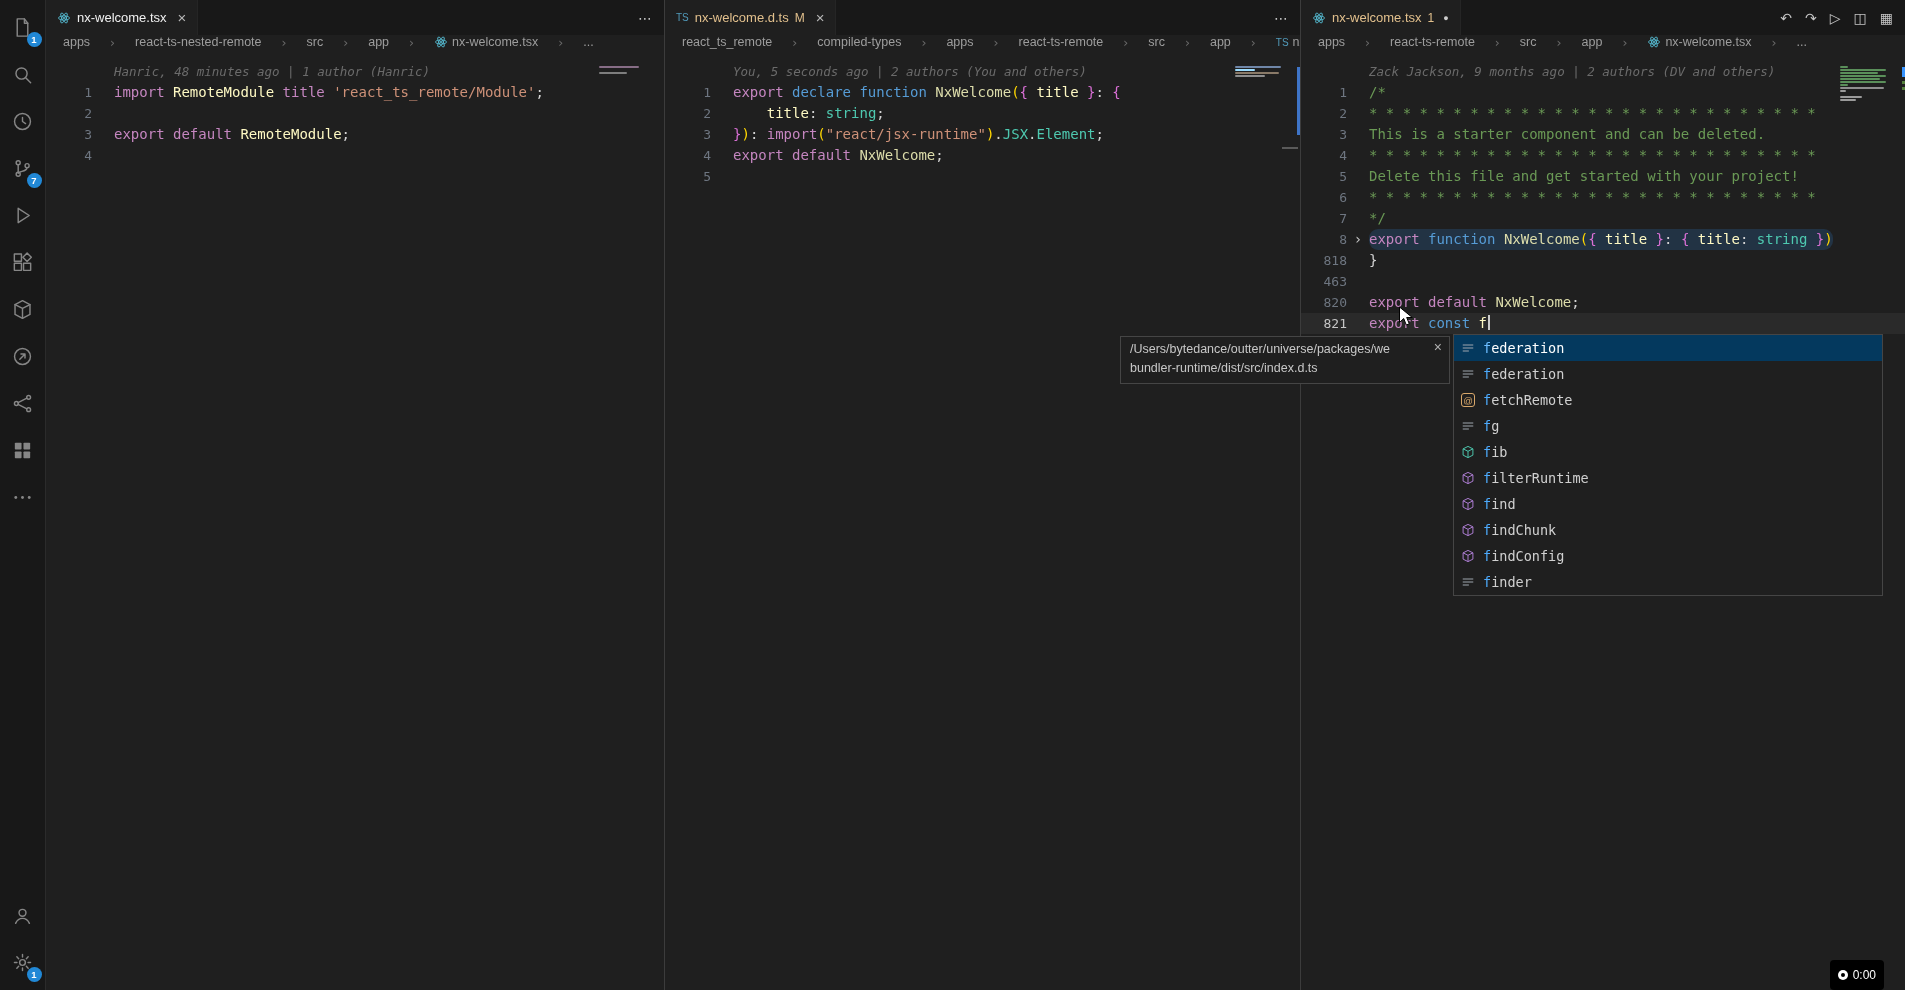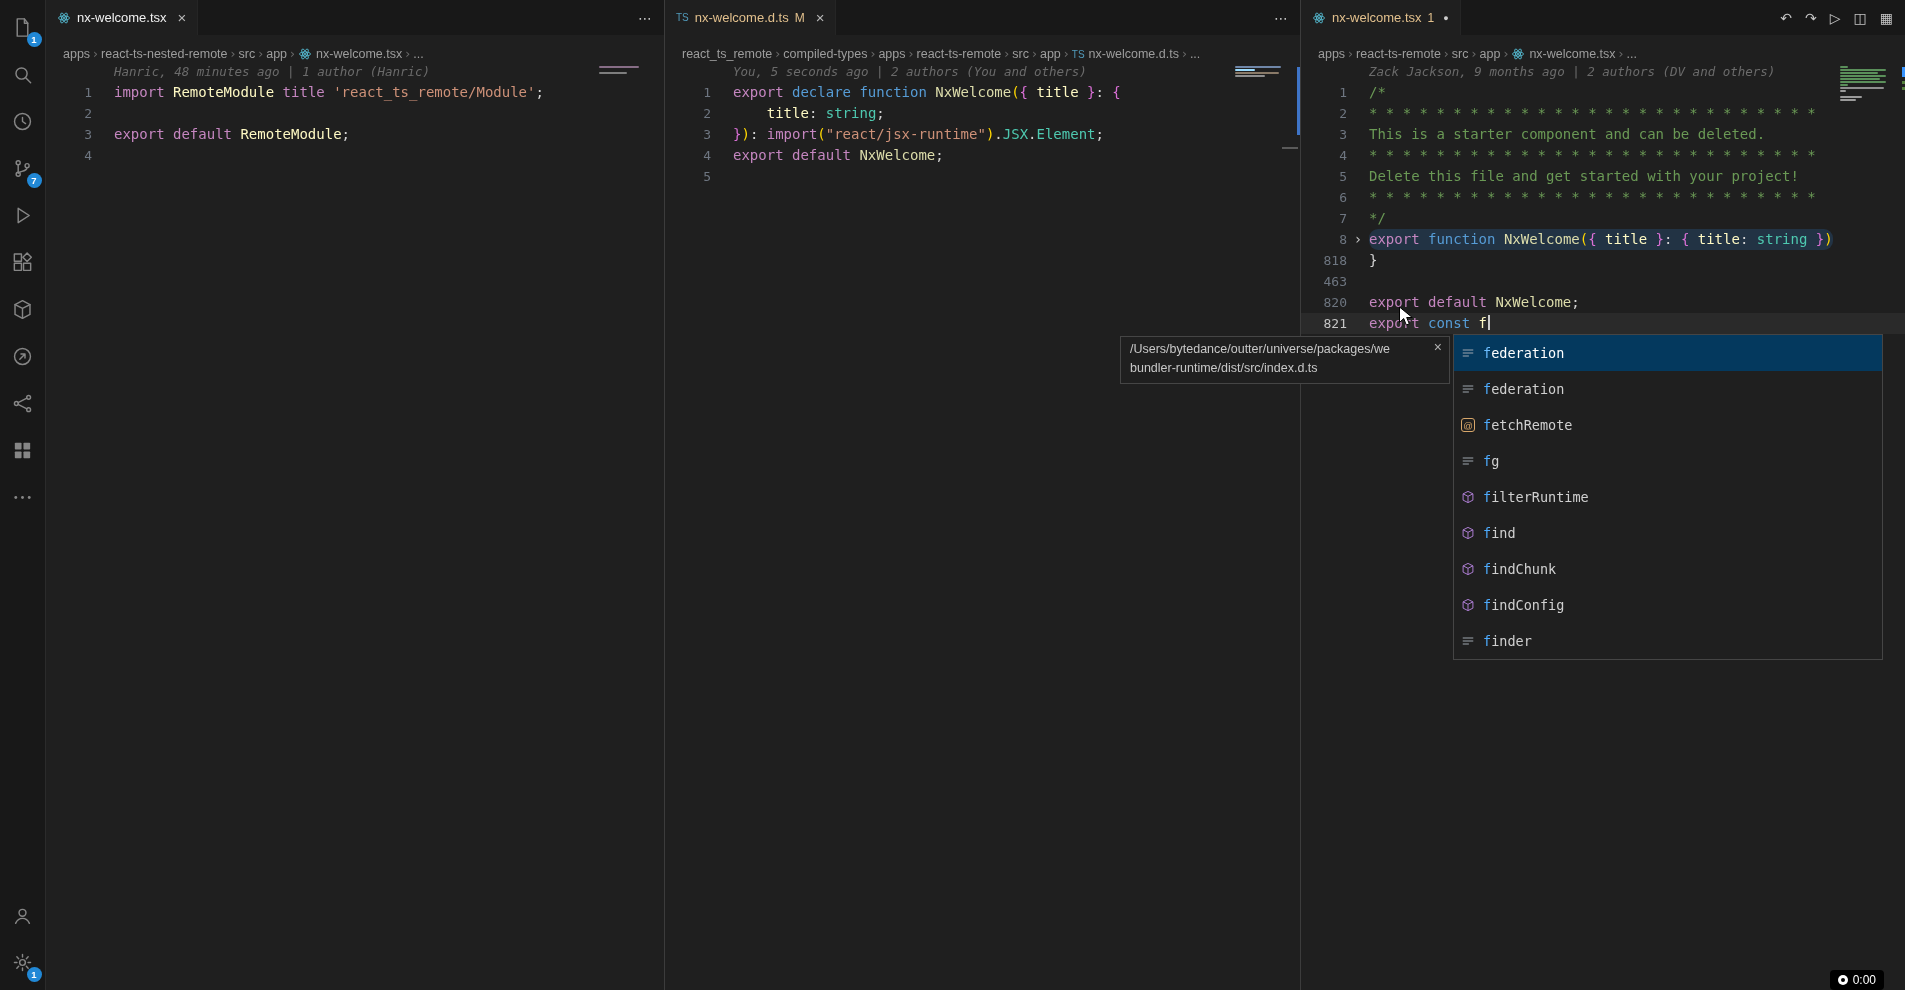--- a/index.html
+++ b/index.html
@@ -31,22 +31,22 @@
   .tabbar{height:35px;background:#181818;display:flex;align-items:stretch;flex:none}
   .tab{display:flex;align-items:center;gap:6px;padding:0 11px;background:#1f1f1f;font-size:13px;
     border-right:1px solid #252525;color:#f0f0f0;cursor:pointer;white-space:nowrap}
   .tab-label.mod{color:#e2c08d}
   .tab-git,.tab-prob{color:#e2c08d;font-size:12px}
   .tab-dirty{color:#cccccc;font-size:9px;margin-left:3px}
   .tab-close{color:#b8b8b8;margin-left:5px;font-size:15px;line-height:1}
   .tab-actions{margin-left:auto;display:flex;align-items:center;gap:13px;color:#c5c5c5;padding:0 12px}
   .ta-icon{font-size:14px;cursor:pointer;font-family:"DejaVu Sans",sans-serif}
 
-  .breadcrumbs{height:26px;display:flex;align-items:flex-end;padding-left:17px;font-size:12.5px;
-    color:#9d9d9d;gap:1px;flex:none;white-space:nowrap;overflow:hidden;background:#1f1f1f}
+  .breadcrumbs{height:26px;display:flex;align-items:flex-start;padding-left:17px;font-size:12.5px;
+    color:#9d9d9d;gap:18px;flex:none;white-space:nowrap;overflow:hidden;background:#1f1f1f}
   .bc-item{display:flex;align-items:center;gap:4px;cursor:pointer}
   .bc-sep{color:#6a6a6a;margin:0 2px;font-family:"DejaVu Sans",sans-serif}
   .ficon{width:14px;height:14px;flex:none}
   .ficon-ts{color:#519aba;font-weight:400;font-size:10px;flex:none}
 
   .editor{flex:1;position:relative;overflow:hidden;background:#1f1f1f;
     font-family:"DejaVu Sans Mono","Liberation Mono",monospace;font-size:14px;line-height:21px}
   .blame{height:21px;display:flex;align-items:center;padding-left:68px;color:#6b6b6b;
     font-style:italic;font-size:12.5px}
   .code-line{display:flex;height:21px;white-space:pre;align-items:center}
@@ -62,38 +62,38 @@
   .tk-b1{color:#ffd700}.tk-b2{color:#da70d6}.tk-plain{color:#d4d4d4}
   .caret{display:inline-block;width:2px;height:15px;background:#cccccc;vertical-align:-2px;margin-left:1px}
 
   .minimap{position:absolute;top:5px;right:15px;display:flex;flex-direction:column;gap:1px;width:50px}
   .mm-line{height:2px;border-radius:1px}
   .ruler-mark{position:absolute}
 
   
   #suggest{position:absolute;left:1453px;top:334px;width:430px;background:#1f1f1f;
     border:1px solid #454545;z-index:30;font-family:"DejaVu Sans Mono","Liberation Mono",monospace;font-size:13.5px}
-  .s-row{height:36px;display:flex;align-items:center;gap:7px;padding:0 6px;color:#d0d0d0;cursor:pointer}
+  .s-row{height:26px;display:flex;align-items:center;gap:7px;padding:0 6px;color:#d0d0d0;cursor:pointer}
   .s-row.selected{background:#04395e;color:#fff}
   .s-icon{width:16px;flex:none;display:flex;align-items:center;justify-content:center}
   .s-match{color:#4daafc}
   .s-row.selected .s-match{color:#6cbdff}
   .sic-at{width:14px;height:14px;border:1px solid #d8a76a;border-radius:3px;color:#d8a76a;
     font-size:9.5px;display:flex;align-items:center;justify-content:center;font-family:"Liberation Sans",sans-serif}
 
   
   #sg-details{position:absolute;left:1120px;top:336px;width:330px;background:#1f1f1f;
     border:1px solid #454545;padding:3px 24px 5px 9px;font-size:12.5px;line-height:19px;
     color:#c8c8c8;z-index:31}
   #sg-details .sg-close{position:absolute;top:1px;right:7px;color:#b0b0b0;font-size:14px;cursor:pointer}
   #sg-details div{white-space:nowrap;overflow:hidden}
 
   
   #recording{position:absolute;right:21px;bottom:0;background:#000;color:#fff;border-radius:4px;
-    height:20px;display:flex;align-items:center;gap:5px;padding:0 8px;font-size:12px;z-index:50}
+    height:30px;display:flex;align-items:center;gap:5px;padding:0 8px;font-size:12px;z-index:50}
   .rec-dot{width:10px;height:10px;border-radius:50%;background:#fff;position:relative;flex:none}
   .rec-dot::after{content:"";position:absolute;inset:3px;background:#000;border-radius:50%}
   #mouse-cursor{position:absolute;left:1398px;top:306px;z-index:40}
 </style>
 </head>
 <body>
 
 <div class="app">
   <div class="activitybar">
     <div class="ab-top" id="ab-top">
@@ -471,20 +471,31 @@
           <g stroke="#9da5ae" stroke-width="1.2" fill="none">
             <path d="M2 4.5h12M2 8h12M2 11.5h7"></path>
           </g>
         </svg>
       </span>
       <span class="s-label"><span class="s-match">f</span>g</span>
     </div>
     <div class="s-row">
       <span class="s-icon">
         <svg viewBox="0 0 16 16" width="14" height="14">
+          <g fill="none" stroke="#4ec9b0" stroke-width="1.1">
+            <path d="M8 1.6l5.6 2.8v7.2L8 14.4l-5.6-2.8V4.4L8 1.6z"></path>
+            <path d="M2.4 4.4L8 7.2l5.6-2.8M8 7.2v7.2"></path>
+          </g>
+        </svg>
+      </span>
+      <span class="s-label"><span class="s-match">f</span>ib</span>
+    </div>
+    <div class="s-row">
+      <span class="s-icon">
+        <svg viewBox="0 0 16 16" width="14" height="14">
           <g fill="none" stroke="#b180d7" stroke-width="1.1">
             <path d="M8 1.6l5.6 2.8v7.2L8 14.4l-5.6-2.8V4.4L8 1.6z"></path>
             <path d="M2.4 4.4L8 7.2l5.6-2.8M8 7.2v7.2"></path>
           </g>
         </svg>
       </span>
       <span class="s-label"><span class="s-match">f</span>ilterRuntime</span>
     </div>
     <div class="s-row">
       <span class="s-icon">

